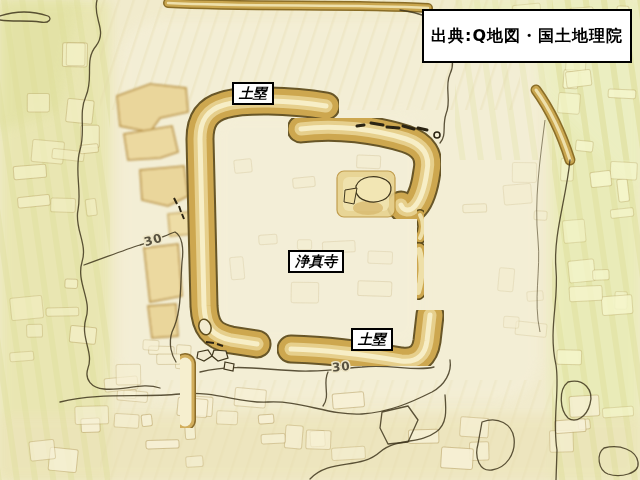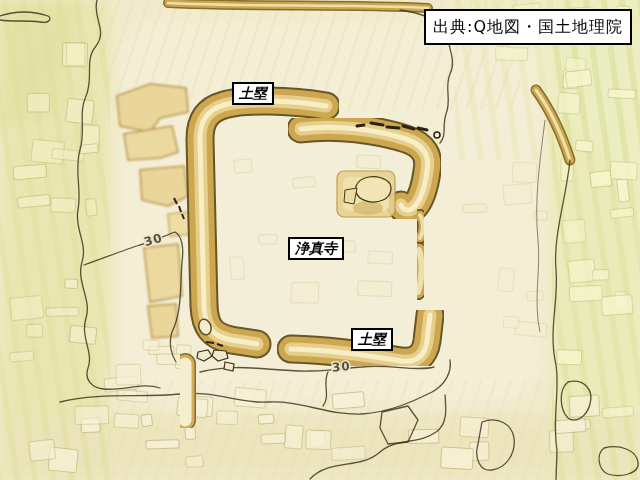--- a/index.html
+++ b/index.html
@@ -24,21 +24,21 @@
   .st-light{fill:none;stroke:#f6efcf;stroke-width:13;stroke-linecap:round}
   .contour{fill:none;stroke:#3f361d;stroke-width:1.3;stroke-linecap:round;stroke-linejoin:round;opacity:.85}
   .contour-thin{fill:none;stroke:#4a3f22;stroke-width:1;opacity:.6}
   .ctext{font:bold 12px "DejaVu Sans",sans-serif;fill:#56503e;stroke:#ece4c4;stroke-width:3;paint-order:stroke;letter-spacing:1px}
   .map-label{
     position:absolute;background:#fff;border:2px solid #000;color:#000;
     font-weight:bold;font-size:14px;line-height:19px;padding:0 5px;white-space:nowrap;font-style:italic;
   }
   .source-box{
     position:absolute;background:#fff;border:2px solid #000;color:#000;
-    font-weight:normal;font-size:16px;line-height:22px;padding:5px 7px;letter-spacing:1px;white-space:nowrap;
+    font-weight:bold;font-size:16px;line-height:22px;padding:14px 7px;letter-spacing:1px;white-space:nowrap;
   }
 </style>
 </head>
 <body>
 
 <div class="screen">
 
   <svg width="640" height="480" viewBox="0 0 640 480">
     <defs>
       <filter id="b05">
@@ -278,18 +278,18 @@
       <path d="M 225,362 l 9,2 -1,7 -9,-2 z" fill="#f1ead0" stroke="#3f361d" stroke-width="1.2"></path>
       <path d="M 206,342 l 8,1 M 217,344 l 6,2" stroke="#2b2413" stroke-width="2" fill="none"></path>
     </g>
 
     <text class="ctext" x="144" y="244" transform="rotate(-16 153 240)">30</text>
     <text class="ctext" x="332" y="371" transform="rotate(-6 340 367)">30</text>
   </svg>
 
   <div class="map-label" style="left:232px;top:82px;">土塁</div>
 
-  <div class="map-label" style="left:288px;top:237px;">浄真寺</div>
+  <div class="map-label" style="left:288px;top:250px;">浄真寺</div>
 
   <div class="map-label" style="left:351px;top:328px;">土塁</div>
 
   <div class="source-box" style="right:8px;top:9px;">出典:Q地図・国土地理院</div>
 </div>
 
 </body></html>

